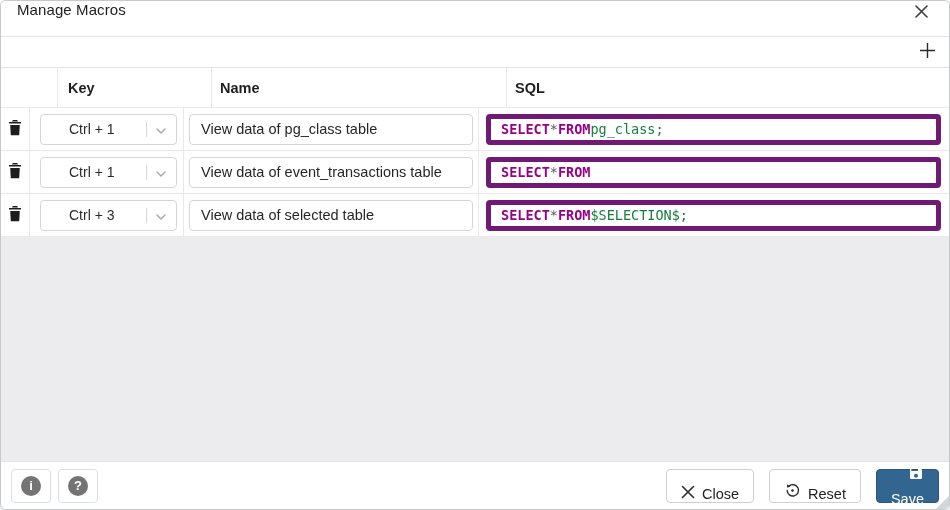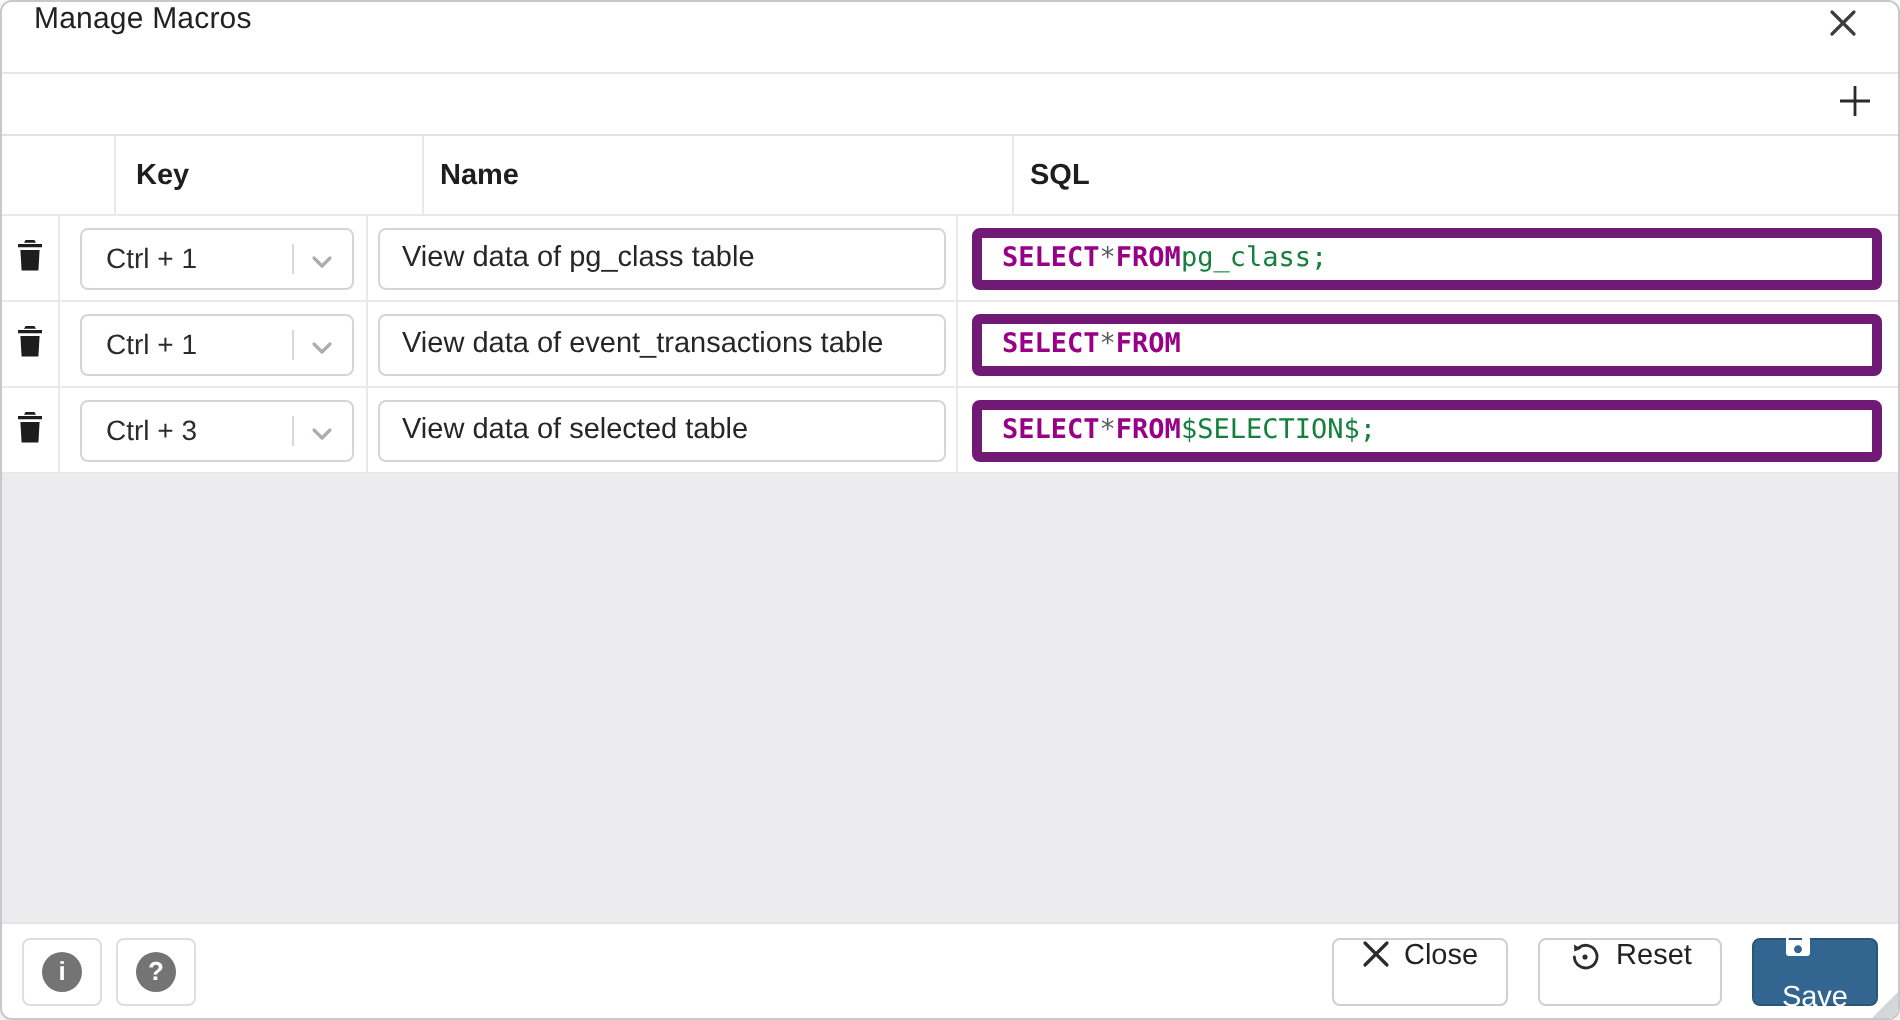--- a/index.html
+++ b/index.html
@@ -59,21 +59,21 @@
   .body-row { height: 43px; }
 
   .cell-del { justify-content: center; }
   .del-btn { background: none; border: none; cursor: pointer; width: 22px; height: 22px;
              display: flex; align-items: center; justify-content: center; }
 
   .key-select {
     margin: 0 6px 0 10px; flex: 1; height: 31px;
     border: 1px solid #d2d6da; border-radius: 4px; background: #fff;
     display: flex; align-items: center; cursor: pointer;
-    padding-left: 12px; position: relative;
+    padding-left: 28px; position: relative;
   }
   .key-select .val { font-size: 14px; color: #2b2b2b; }
   .key-select .divider { position: absolute; right: 29px; top: 7px; bottom: 7px; width: 1px; background: #d8d8d8; }
   .key-select .chev { position: absolute; right: 7px; top: 8px; }
 
   .name-input {
     margin: 0 5px; flex: 1; height: 31px;
     border: 1px solid #d2d6da; border-radius: 4px; background: #fff;
     font-family: "Liberation Sans", sans-serif;
     font-size: 14.5px; color: #262626; padding: 0 11px; outline: none;
@@ -111,21 +111,21 @@
   }
   .circle-glyph {
     width: 20px; height: 20px; border-radius: 50%;
     background: #747474; color: #fff;
     font-size: 13px; font-weight: bold;
     display: flex; align-items: center; justify-content: center;
     font-family: "Liberation Sans", sans-serif;
   }
   .btn {
     height: 34px; border-radius: 4px; cursor: pointer;
-    display: inline-flex; align-items: flex-start; justify-content: center;
+    display: inline-flex; align-items: flex-end; justify-content: center;
     font-family: "Liberation Sans", sans-serif;
     font-size: 14.5px; padding: 0 14px; gap: 7px;
   }
   .btn-outline { background: #fff; border: 1px solid #d0d0d0; color: #222; margin-left: 15px; }
   .btn-primary { background: #326690; border: 1px solid #2a5779; color: #fff; margin-left: 15px; flex-direction: column; }
 
   .resize-grip {
     position: absolute; right: 0; bottom: 0;
     width: 0; height: 0;
     border-left: 13px solid transparent;

